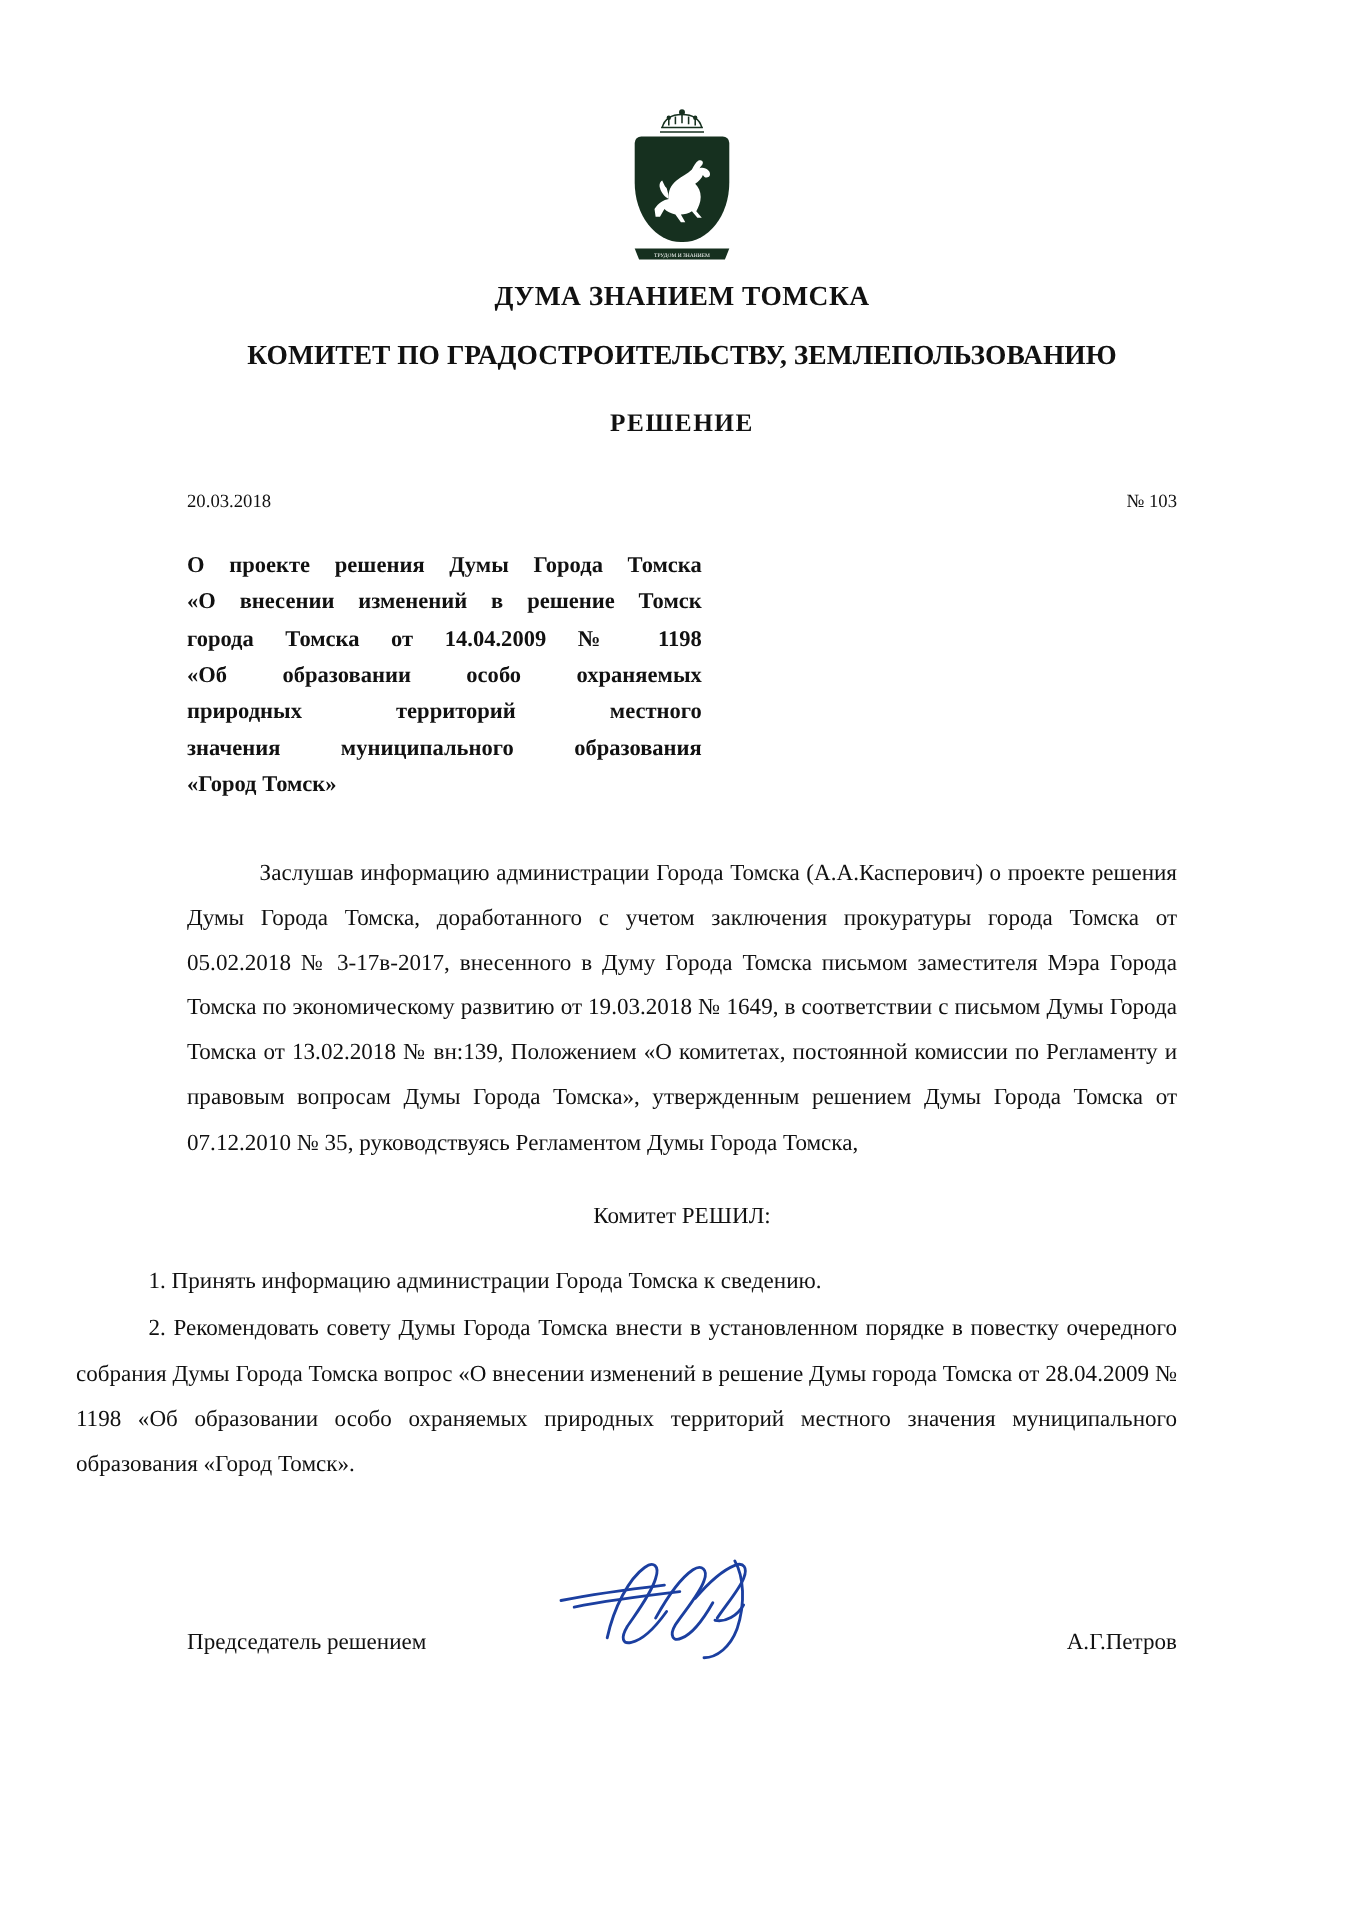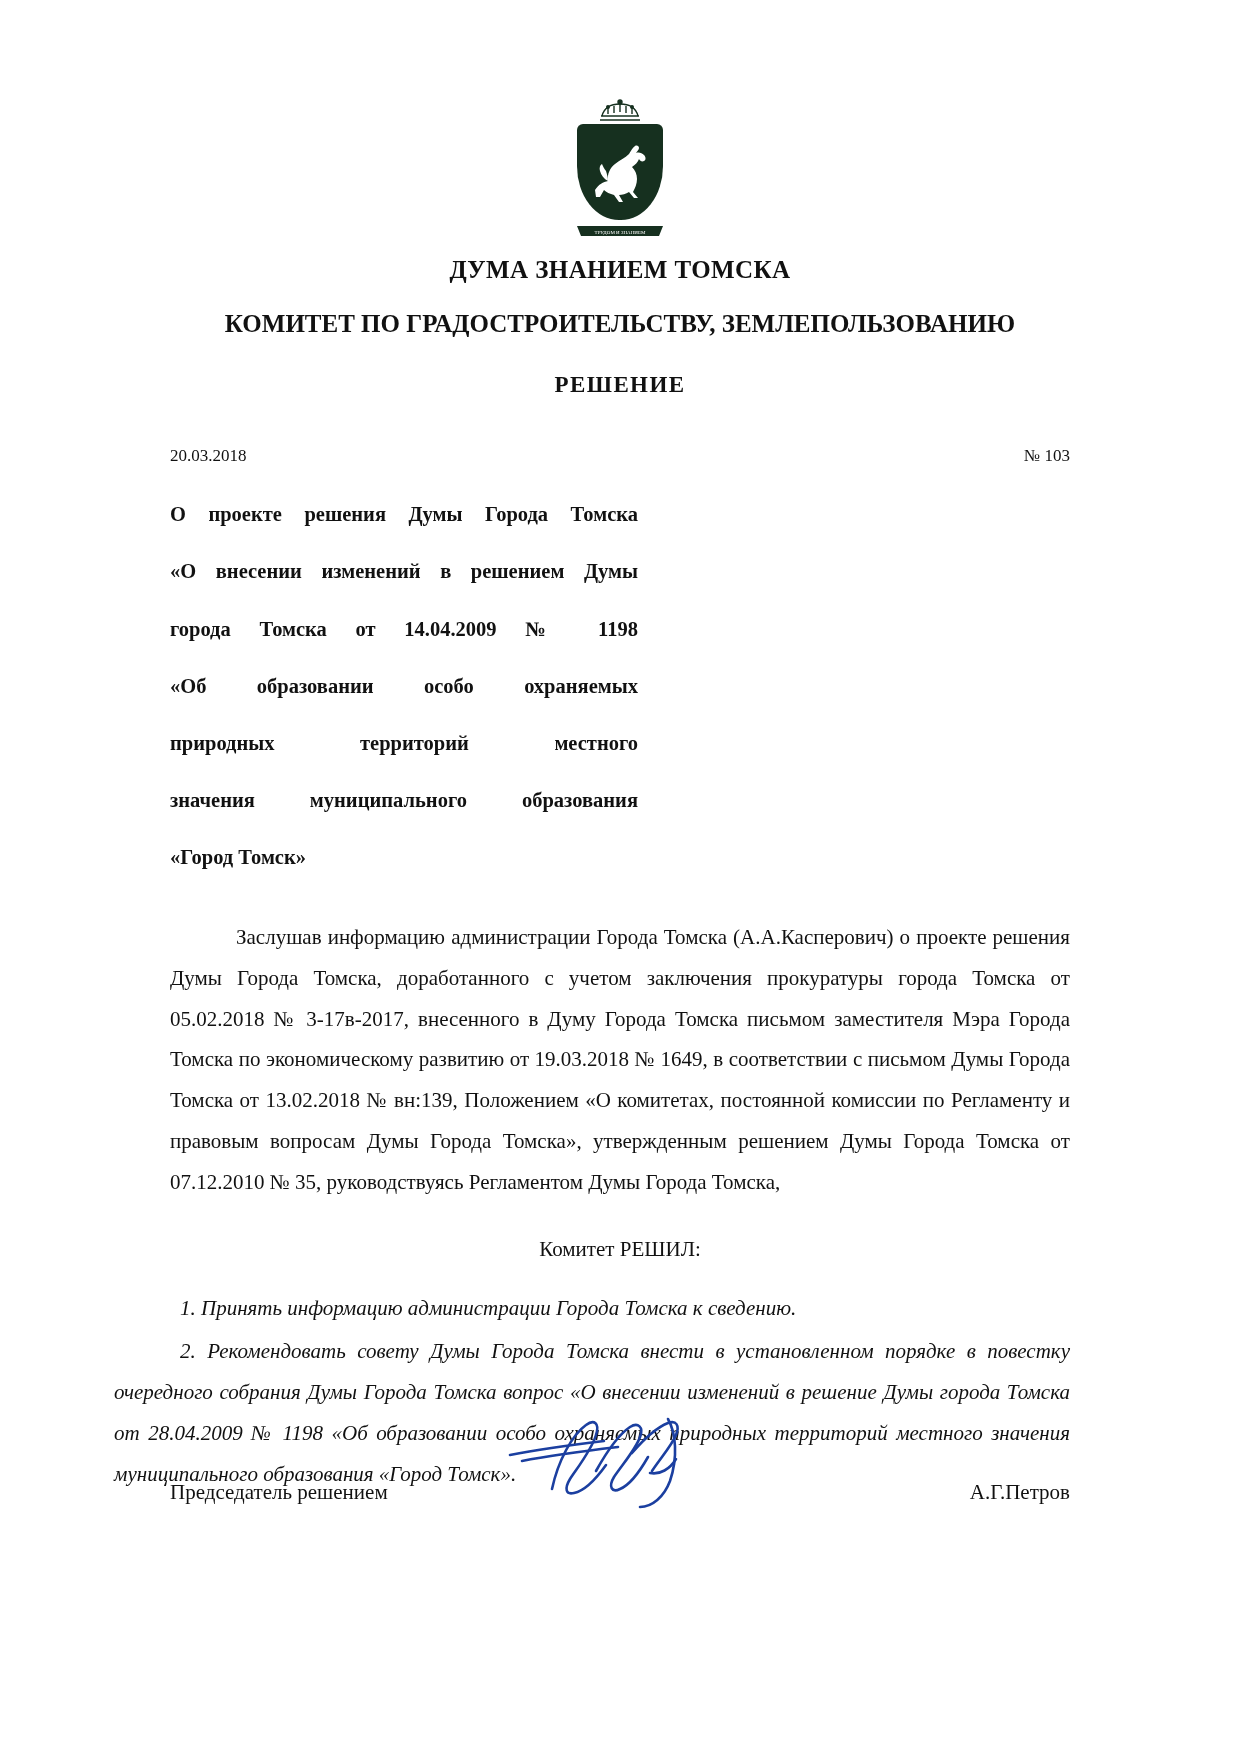--- a/index.html
+++ b/index.html
@@ -100,21 +100,20 @@
     font-weight: bold;
     font-size: 20.5px;
     line-height: 1.62;
     text-align: justify;
     text-align-last: left;
   }
   .subject .ln {
     display: block;
     text-align: justify;
     text-align-last: justify;
-    margin-top: 24px;
   }
   .subject .ln.last {
     text-align-last: left;
   }
 
   
   .body-block {
     margin: 42px 170px 0 170px;
     font-size: 21px;
     line-height: 1.95;
@@ -123,25 +122,24 @@
   .body-block p {
     margin: 0;
     text-indent: 66px;
   }
   .center-line {
     text-align: center;
     font-size: 21px;
     margin: 34px 170px 0 170px;
   }
   .items {
-    margin: 26px 170px 0 114px;
+    margin: 26px 170px 0 69px;
     font-size: 21px;
     line-height: 1.95;
     text-align: justify;
-    font-style: italic;
   }
   .items p {
     margin: 0;
     text-indent: 66px;
   }
   .items p + p { margin-top: 2px; }
 
   
   .sign-row {
     position: absolute;
@@ -214,21 +212,21 @@
 
   <div class="doc-type">РЕШЕНИЕ</div>
 
   <div class="meta-row">
     <div>20.03.2018</div>
     <div>№ 103</div>
   </div>
 
   <div class="subject">
     <span class="ln">О проекте решения Думы Города Томска</span>
-    <span class="ln">«О внесении изменений в решением Думы</span>
+    <span class="ln">«О внесении изменений в решение Томск</span>
     <span class="ln">города Томска от 14.04.2009 № 1198</span>
     <span class="ln">«Об образовании особо охраняемых</span>
     <span class="ln">природных территорий местного</span>
     <span class="ln">значения муниципального образования</span>
     <span class="ln last">«Город Томск»</span>
   </div>
 
   <div class="body-block">
     <p>Заслушав информацию администрации Города Томска (А.А.Касперович) о проекте решения Думы Города Томска, доработанного с учетом заключения прокуратуры города Томска от 05.02.2018 № 3-17в-2017, внесенного в Думу Города Томска письмом заместителя Мэра Города Томска по экономическому развитию от 19.03.2018 № 1649, в соответствии с письмом Думы Города Томска от 13.02.2018 № вн:139, Положением «О комитетах, постоянной комиссии по Регламенту и правовым вопросам Думы Города Томска», утвержденным решением Думы Города Томска от 07.12.2010 № 35, руководствуясь Регламентом Думы Города Томска,</p>
   </div>

